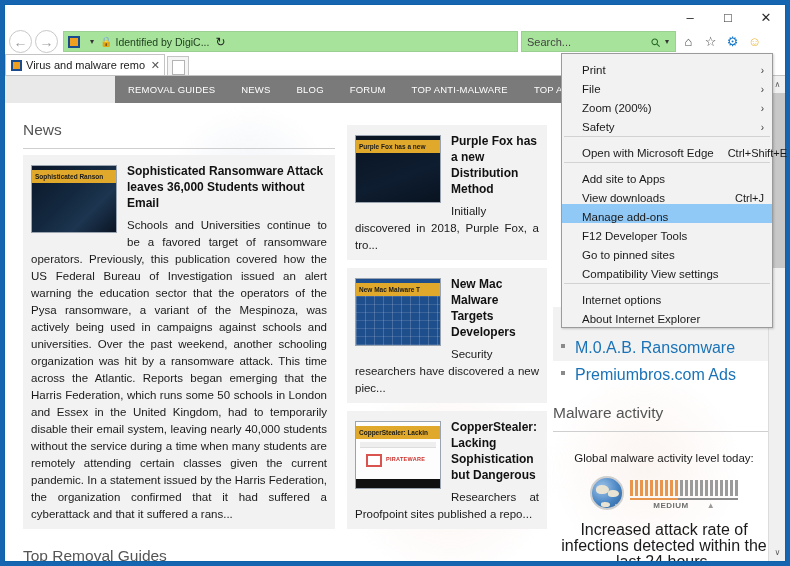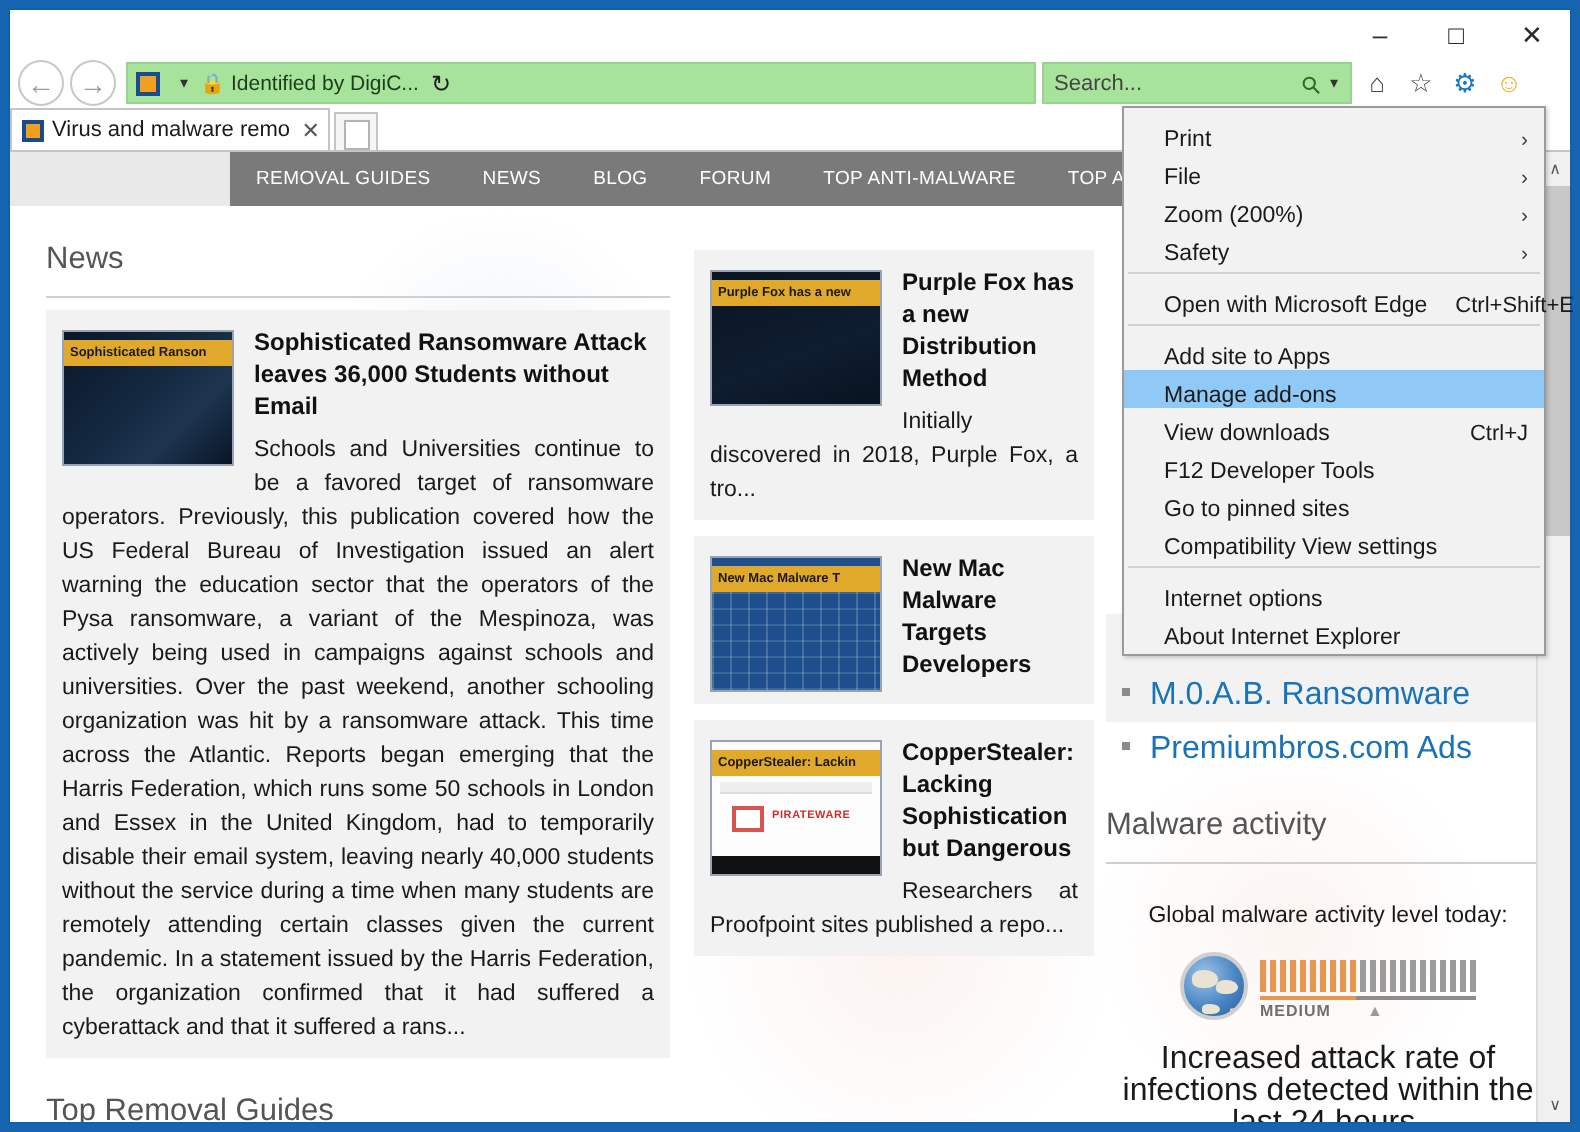--- a/index.html
+++ b/index.html
@@ -220,21 +220,21 @@
     content:""; position:absolute; left:4px; top:7px; width:13px; height:9px;
     background:#e8e3d2; border-radius:45% 55% 50% 40%;
     box-shadow: 11px 4px 0 -1px #e8e3d2, 3px 15px 0 -2px #e8e3d2, 16px 16px 0 -3px #e8e3d2;
   }
   .gauge { padding-top:4px; }
   .bars { display:flex; gap:2px; align-items:flex-end; height:16px; }
   .bars i { display:block; width:3px; height:16px; background:#9b9b9b; }
   .bars i.on { background:#e8954e; }
   .gline { height:2px; background:#8d8d8d; margin-top:2px; position:relative; }
   .gline .fill { position:absolute; left:0; top:0; height:2px; width:44%; background:#e8954e; }
-  .glabelrow { display:flex; align-items:center; gap:18px; }
+  .glabelrow { display:flex; align-items:center; gap:18px;justify-content:center; }
   .glabel { font-size:8px; font-weight:bold; color:#6f6f6f; letter-spacing:.5px; margin-top:1px; }
   .gmark { font-size:8px; color:#9a9a9a; margin-top:0px; }
   .mwfoot { font-size:16px; color:#1a1a1a; line-height:16px; margin-top:12px; }
 
   
   .vscroll {
     position:absolute; right:0; top:0; width:17px; bottom:0;
     background:#f0f0f0; border-left:1px solid #dcdcdc;
   }
   .vscroll .arrow {
@@ -364,20 +364,21 @@
               </div>
             </div>
 
             <div class="card">
               <div class="artrow">
                 <div class="thumb t3">
                   <div class="grid"></div>
                   <div class="band">New Mac Malware T</div>
                 </div>
                 <p class="arttitle">New Mac Malware Targets Developers</p>
+                <p class="artbody">Security researchers have discovered a new piec...</p>
               </div>
             </div>
 
             <div class="card">
               <div class="artrow">
                 <div class="thumb t4">
                   <div class="band">CopperStealer: Lackin</div>
                   <div class="wbar"></div>
                   <div class="redbox"></div>
                   <div class="redtxt">PIRATEWARE</div>
@@ -471,28 +472,28 @@
         </div>
         <div class="msep"></div>
         <div class="mi">
           <span class="mlabel">Open with Microsoft Edge</span>
           <span class="maccel">Ctrl+Shift+E</span>
         </div>
         <div class="msep"></div>
         <div class="mi">
           <span class="mlabel">Add site to Apps</span>
         </div>
+        <div class="mi">
+          <span class="mlabel">View downloads</span>
+          <span class="maccel">Ctrl+J</span>
+        </div>
         <div class="mi sel">
           <span class="mlabel">Manage add-ons</span>
         </div>
         <div class="mi">
-          <span class="mlabel">View downloads</span>
-          <span class="maccel">Ctrl+J</span>
-        </div>
-        <div class="mi">
           <span class="mlabel">F12 Developer Tools</span>
         </div>
         <div class="mi">
           <span class="mlabel">Go to pinned sites</span>
         </div>
         <div class="mi">
           <span class="mlabel">Compatibility View settings</span>
         </div>
         <div class="msep"></div>
         <div class="mi">

